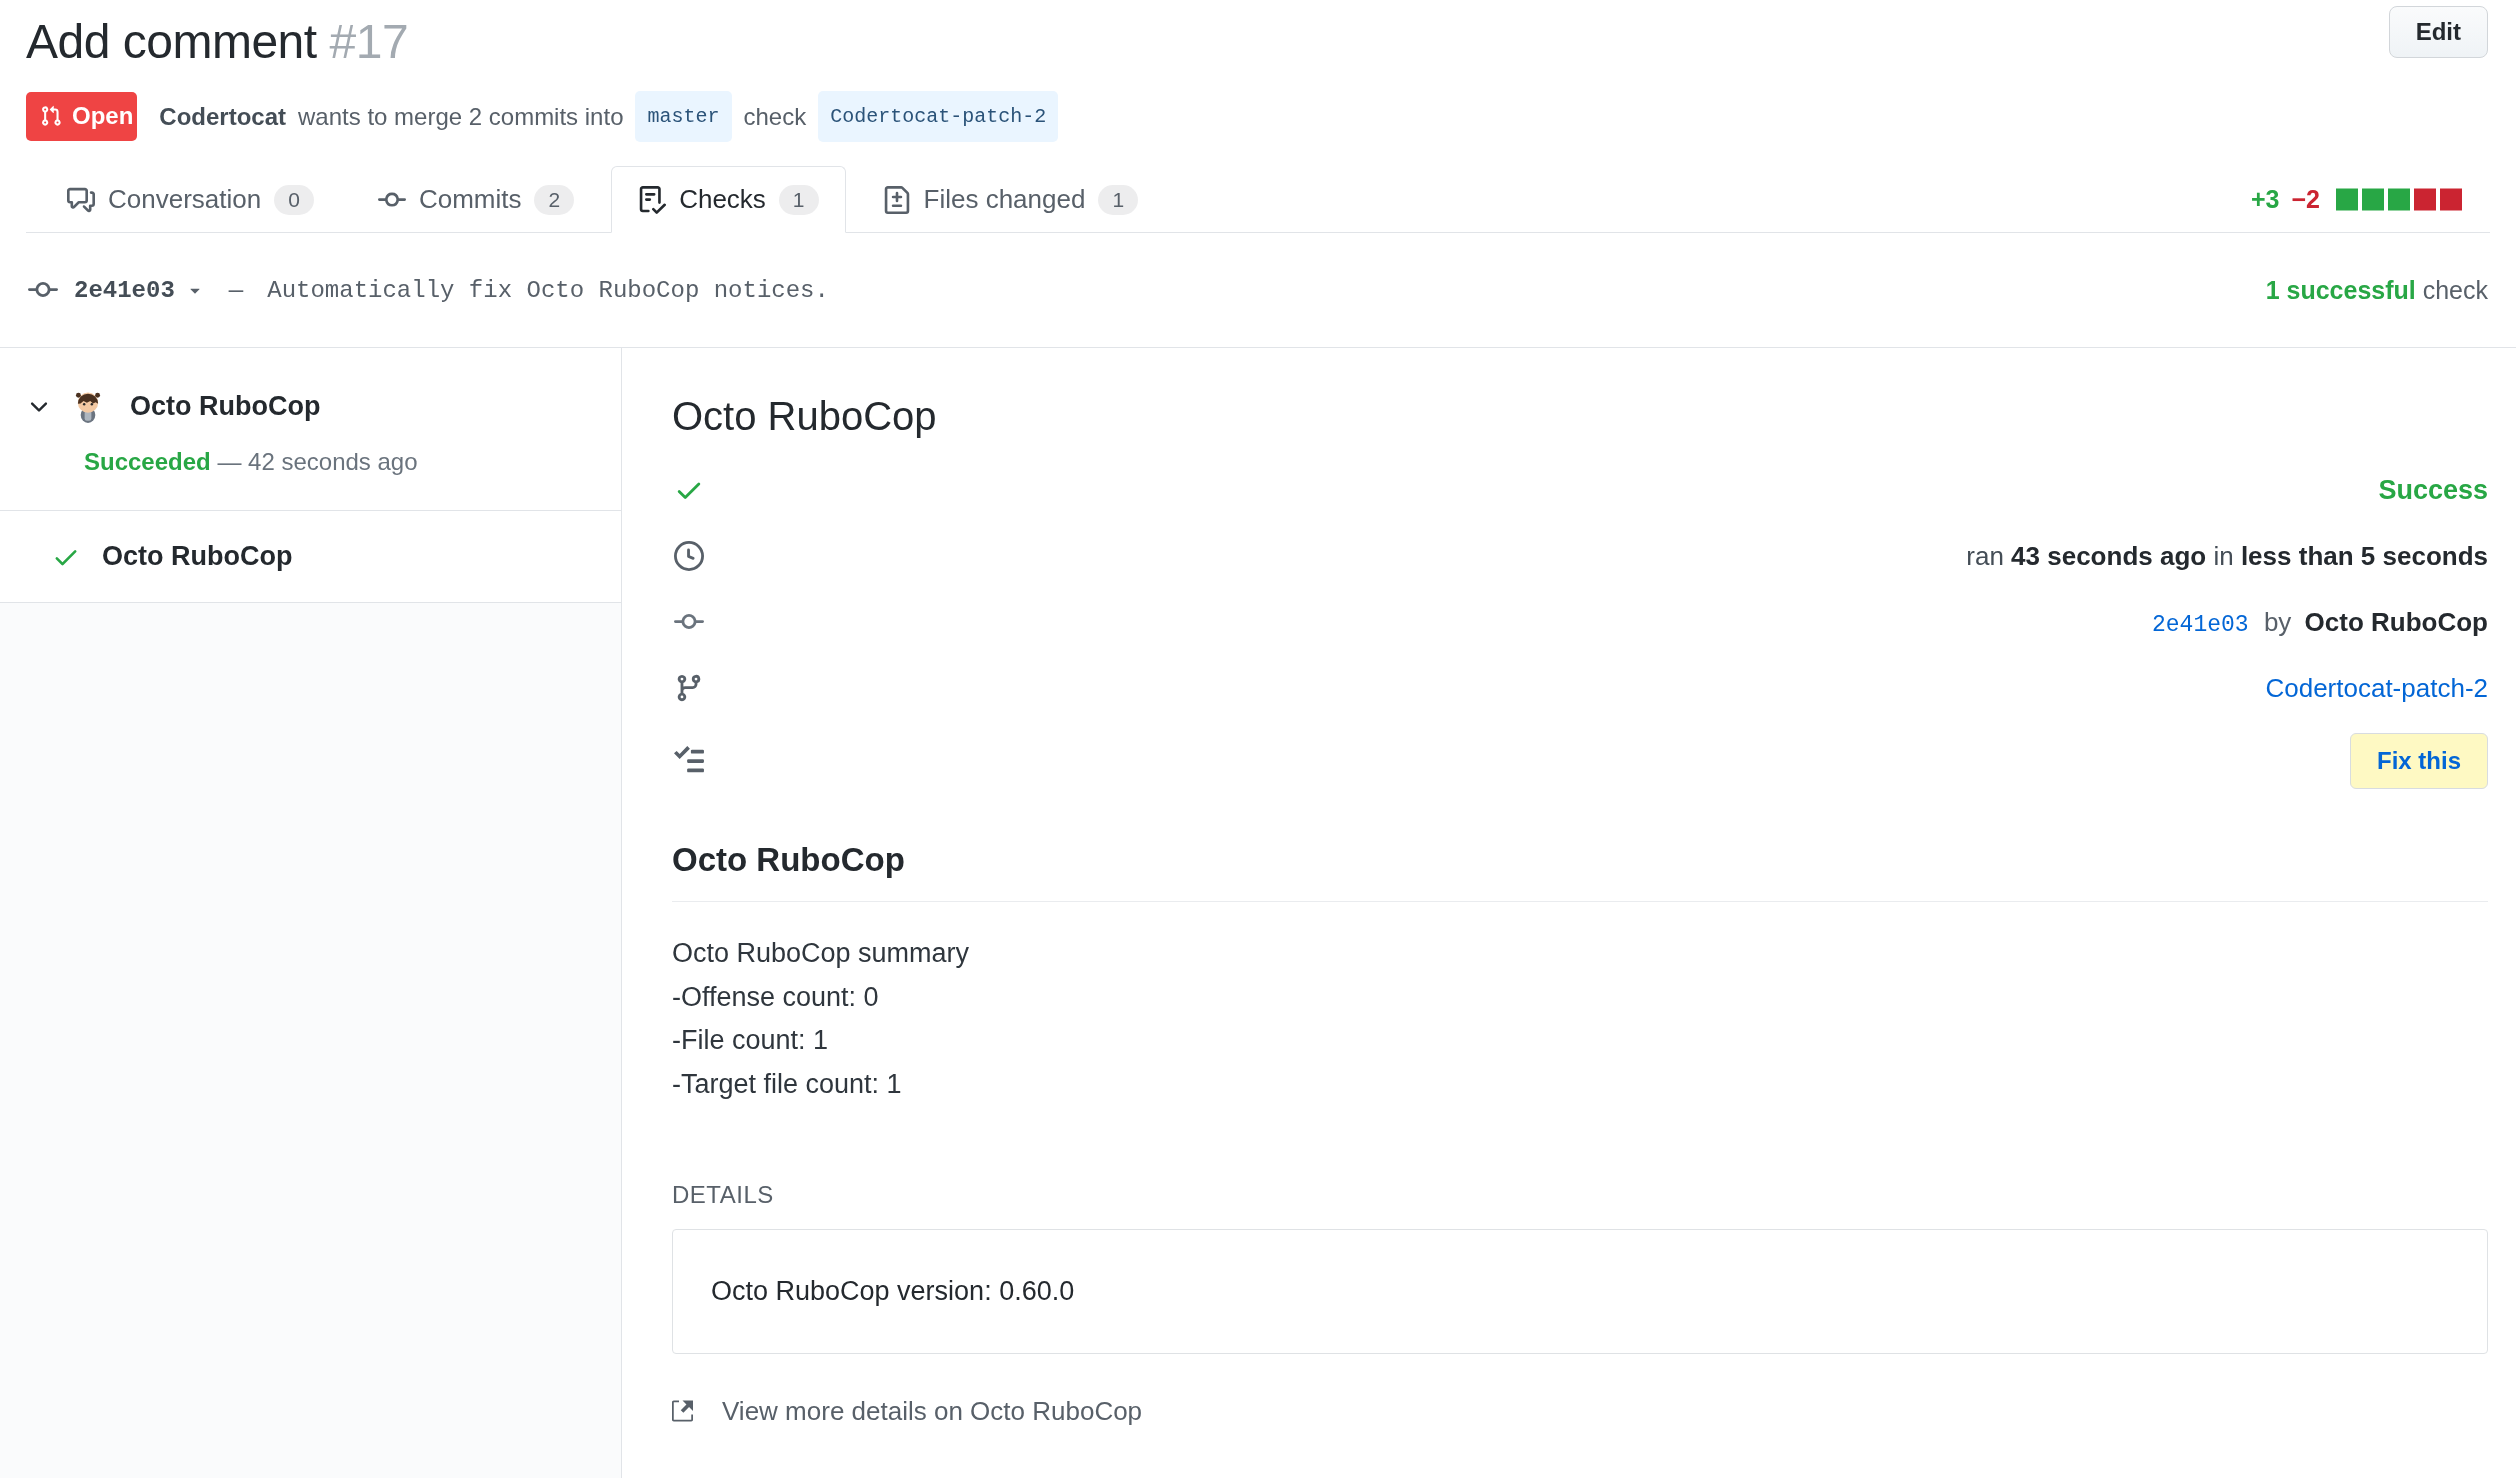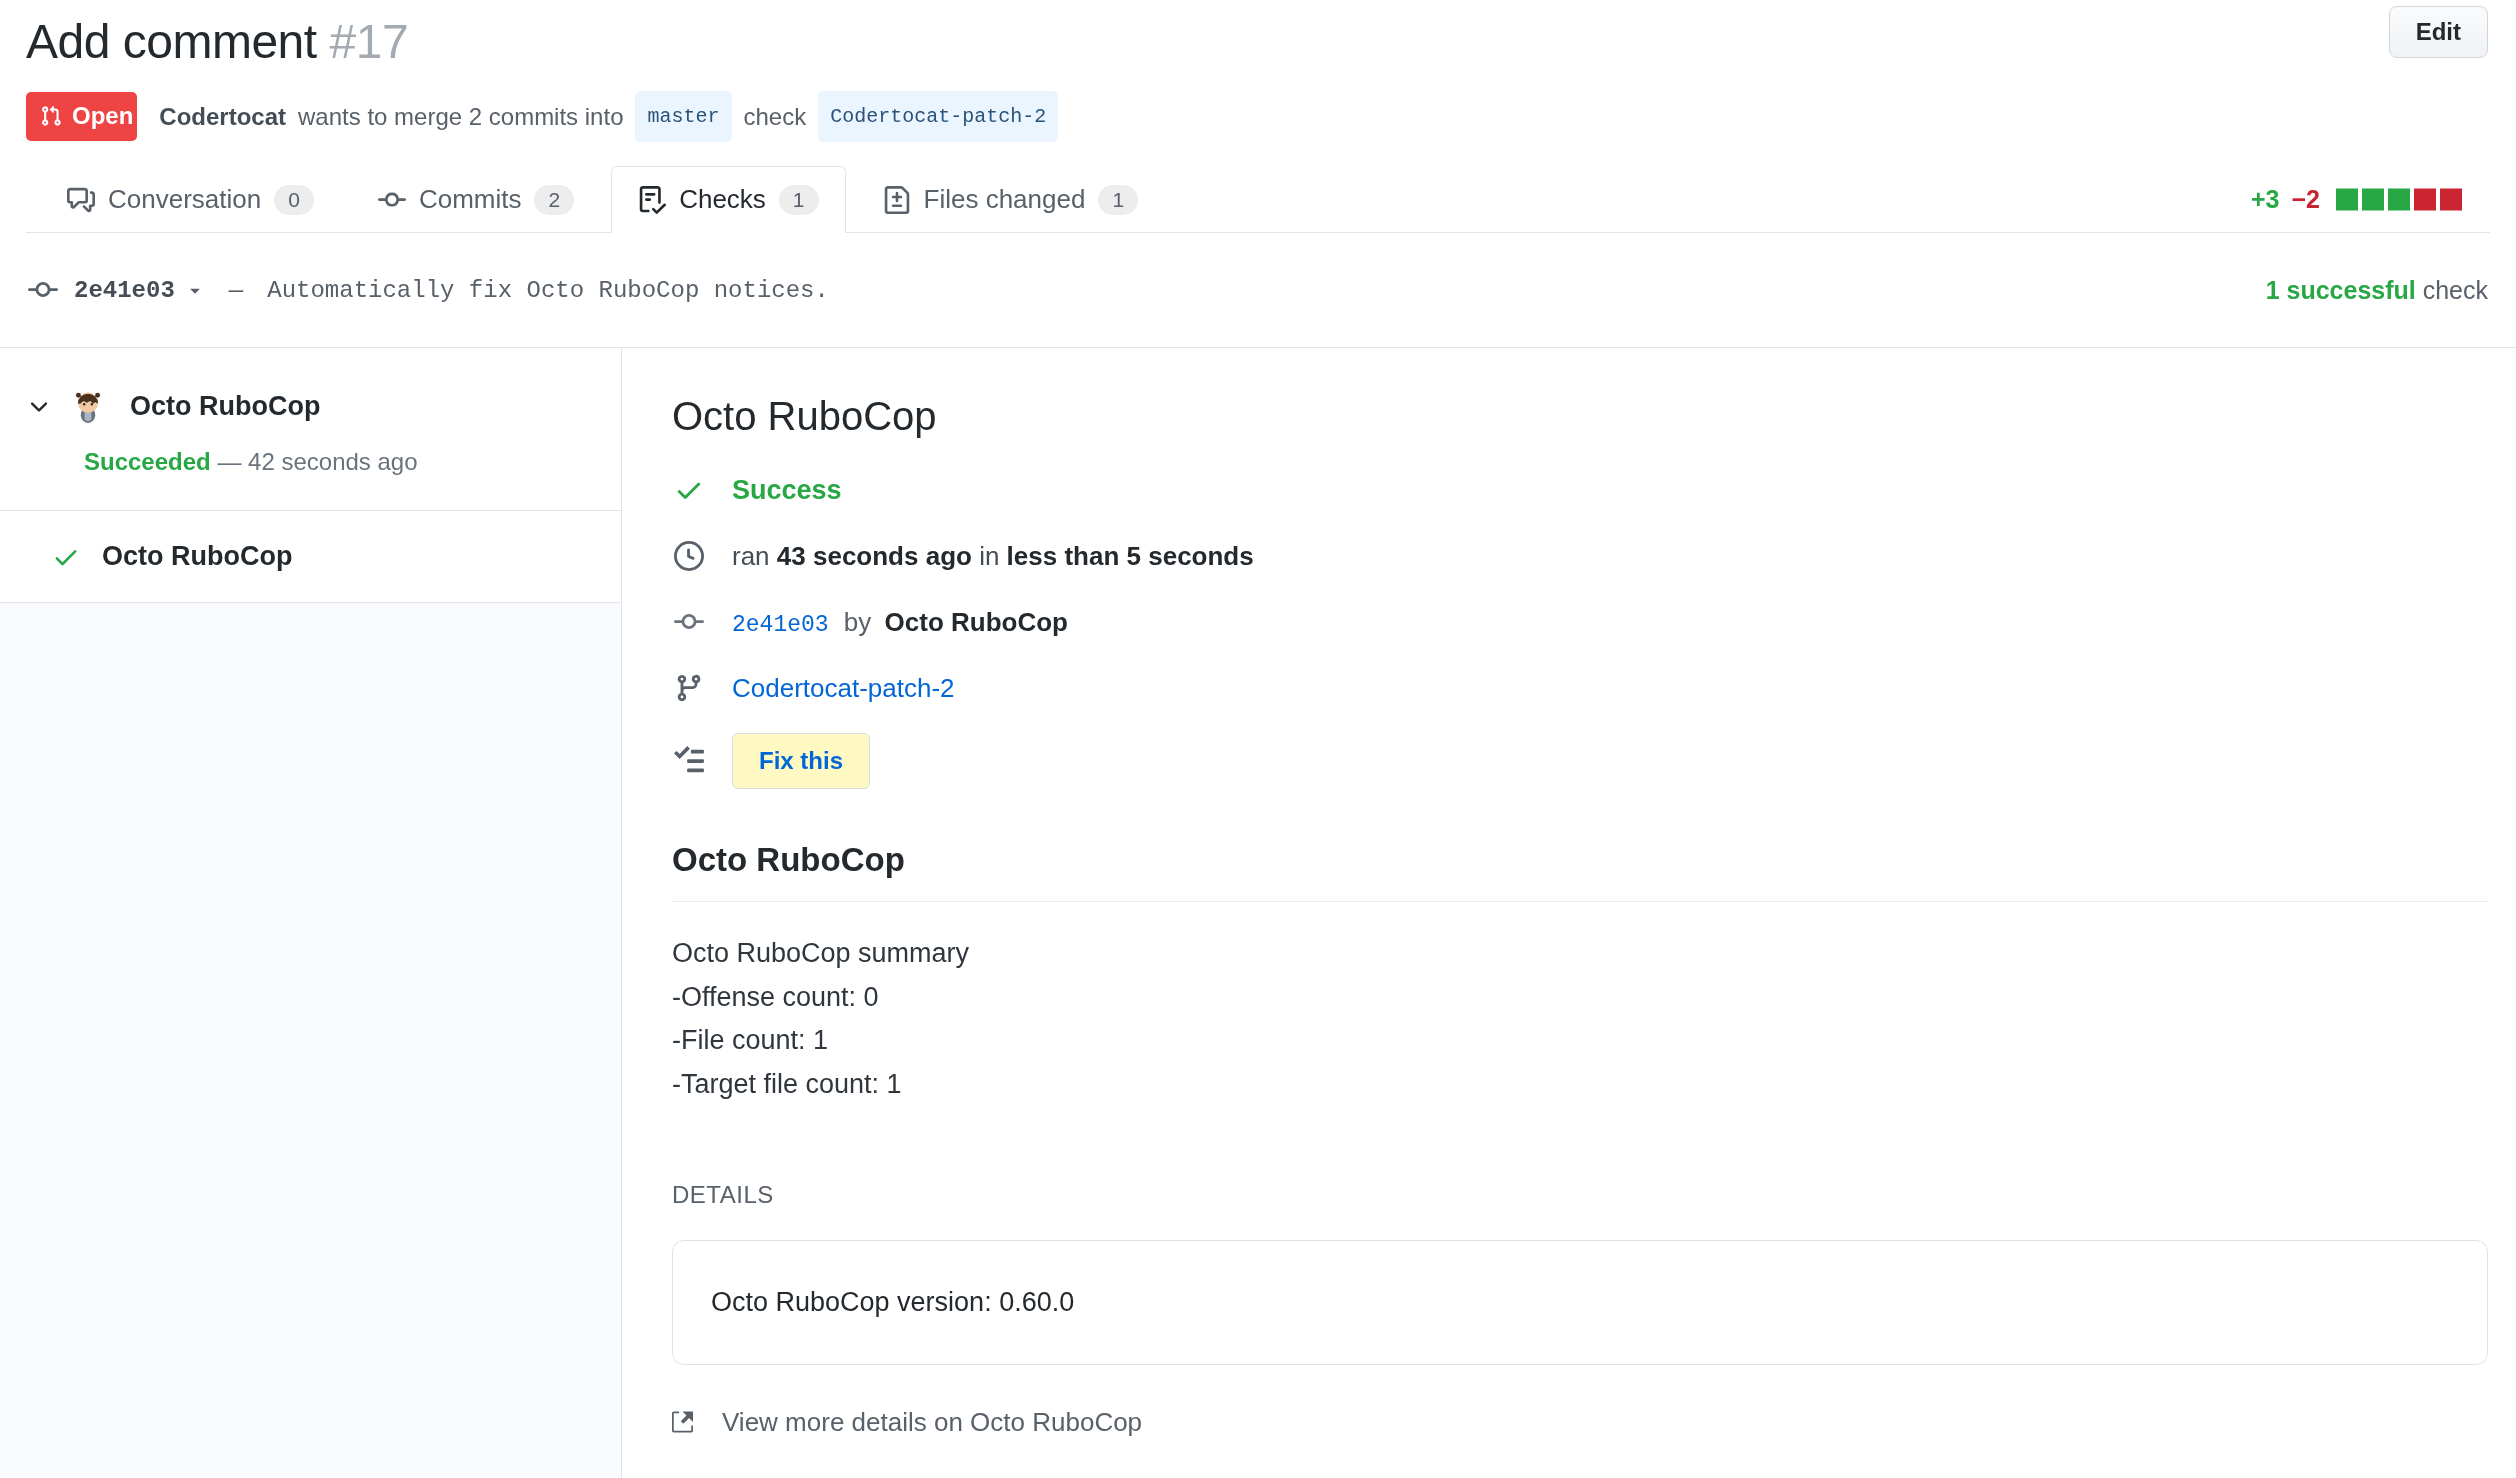--- a/index.html
+++ b/index.html
@@ -87,39 +87,39 @@
   .run-item {
     background: #fff; border-top: 1px solid #e1e4e8; border-bottom: 1px solid #e1e4e8;
     padding: 30px 26px 30px 52px; display: flex; align-items: center; gap: 22px;
     font-size: 27px; font-weight: 700; color: #24292e; cursor: pointer;
   }
   .sidebar-fill { flex: 1; }
 
   
   .main { flex: 1; background: #fff; padding: 46px 28px 0 50px; overflow: hidden; }
   .run-title { font-size: 40px; font-weight: 400; margin-bottom: 30px; }
-  .mrow { display: flex; align-items: center; gap: 26px; margin-bottom: 24px; font-size: 26px; color: #444d56; min-height: 42px; }
+  .mrow { display: flex; align-items: center; gap: 26px; margin-bottom: 24px; font-size: 26px; color: #444d56; min-height: 42px; justify-content: space-between; }
   .mrow .ic { width: 34px; display: flex; justify-content: center; color: #586069; flex: 0 0 34px; }
   .status-success { color: #28a745; font-weight: 700; font-size: 27px; }
   .timing b { color: #24292e; font-weight: 700; }
   .sha-link { font-family: "Liberation Mono","DejaVu Sans Mono",monospace; font-size: 23px; color: #0366d6; cursor: pointer; }
   .by-word { color: #586069; margin: 0 6px 0 8px; }
   .commit-author { font-weight: 700; color: #24292e; }
   .branch-link { color: #0366d6; cursor: pointer; }
   .fix-btn {
     font-family: "Liberation Sans", sans-serif;
     font-size: 24px; font-weight: 700; color: #0366d6;
     background: #fef9c3; border: 1px solid #d8dce0; border-radius: 6px;
     padding: 13px 26px; cursor: pointer;
   }
   .section-title { font-size: 33px; font-weight: 700; margin-top: 52px; padding-bottom: 22px; border-bottom: 1px solid #eaecef; }
   .summary { margin-top: 30px; font-size: 27px; color: #2f363d; line-height: 1.62; }
   .details-label { margin-top: 74px; font-size: 24px; color: #586069; letter-spacing: 0.5px; }
   .details-box {
-    margin-top: 31px; border: 1px solid #dfe2e5; border-radius: 12px;
+    margin-top: 20px; border: 1px solid #dfe2e5; border-radius: 4px;
     padding: 46px 38px; font-size: 27px; color: #24292e; background: #fff;
   }
   .footer-row { margin-top: 42px; display: flex; align-items: center; gap: 22px; font-size: 26px; color: #586069; cursor: pointer; }
 
   svg { display: block; }
 </style>
 </head>
 <body>
 
 <div class="header">

